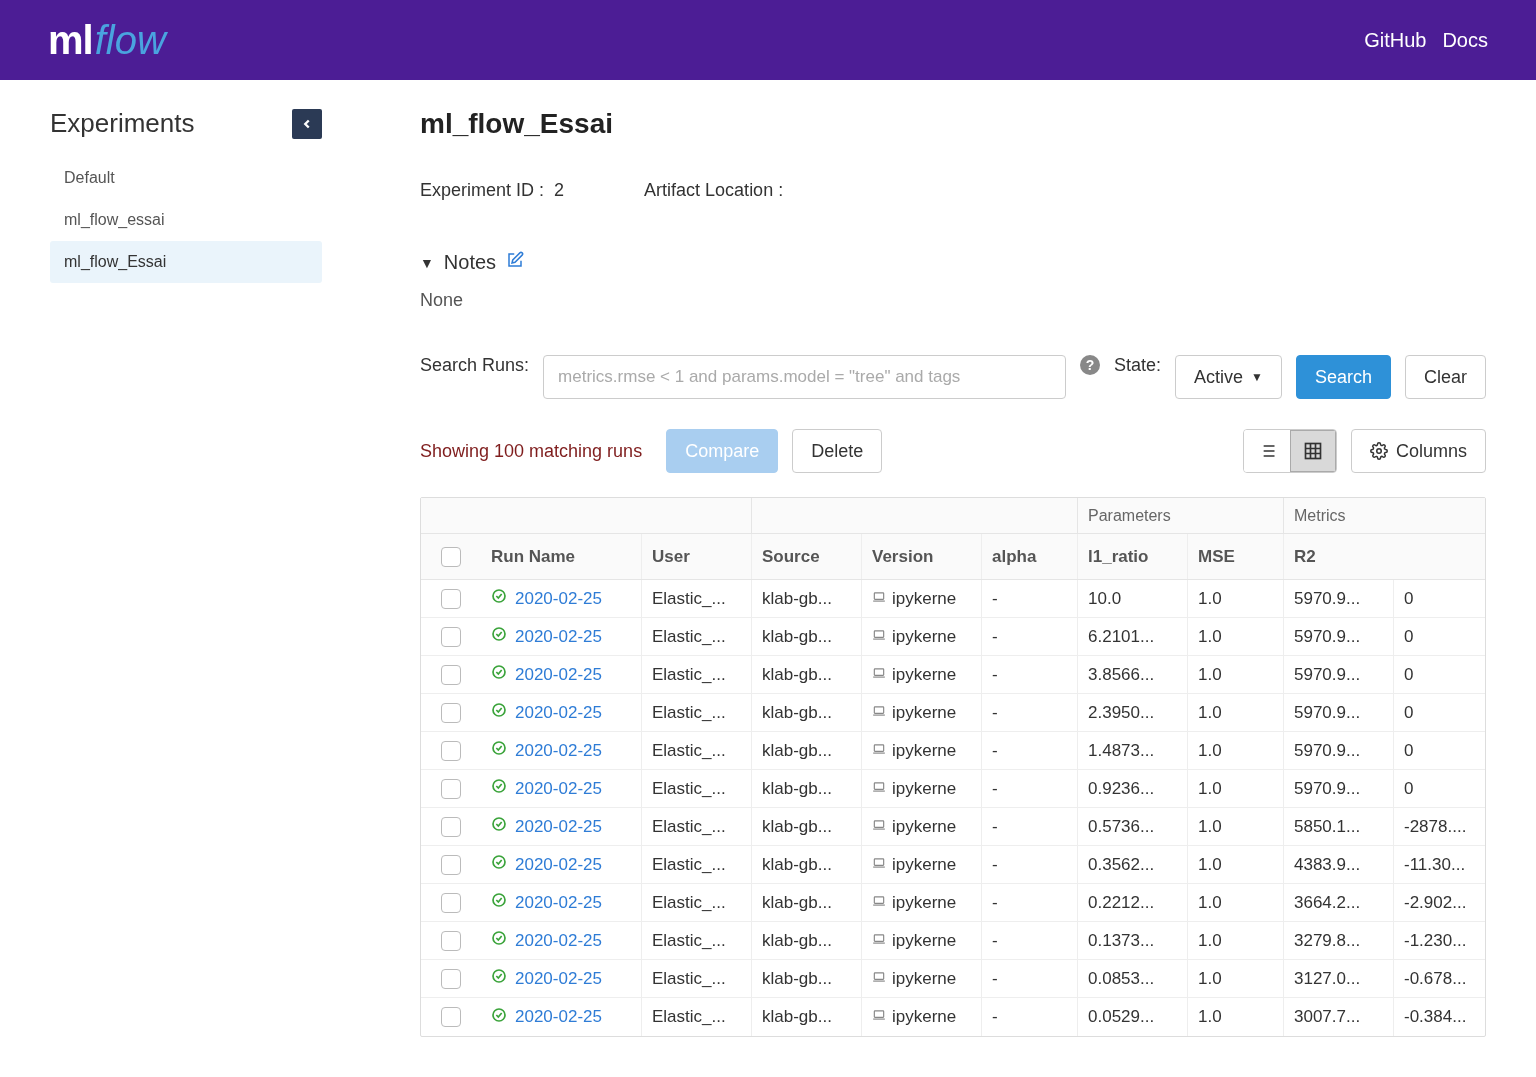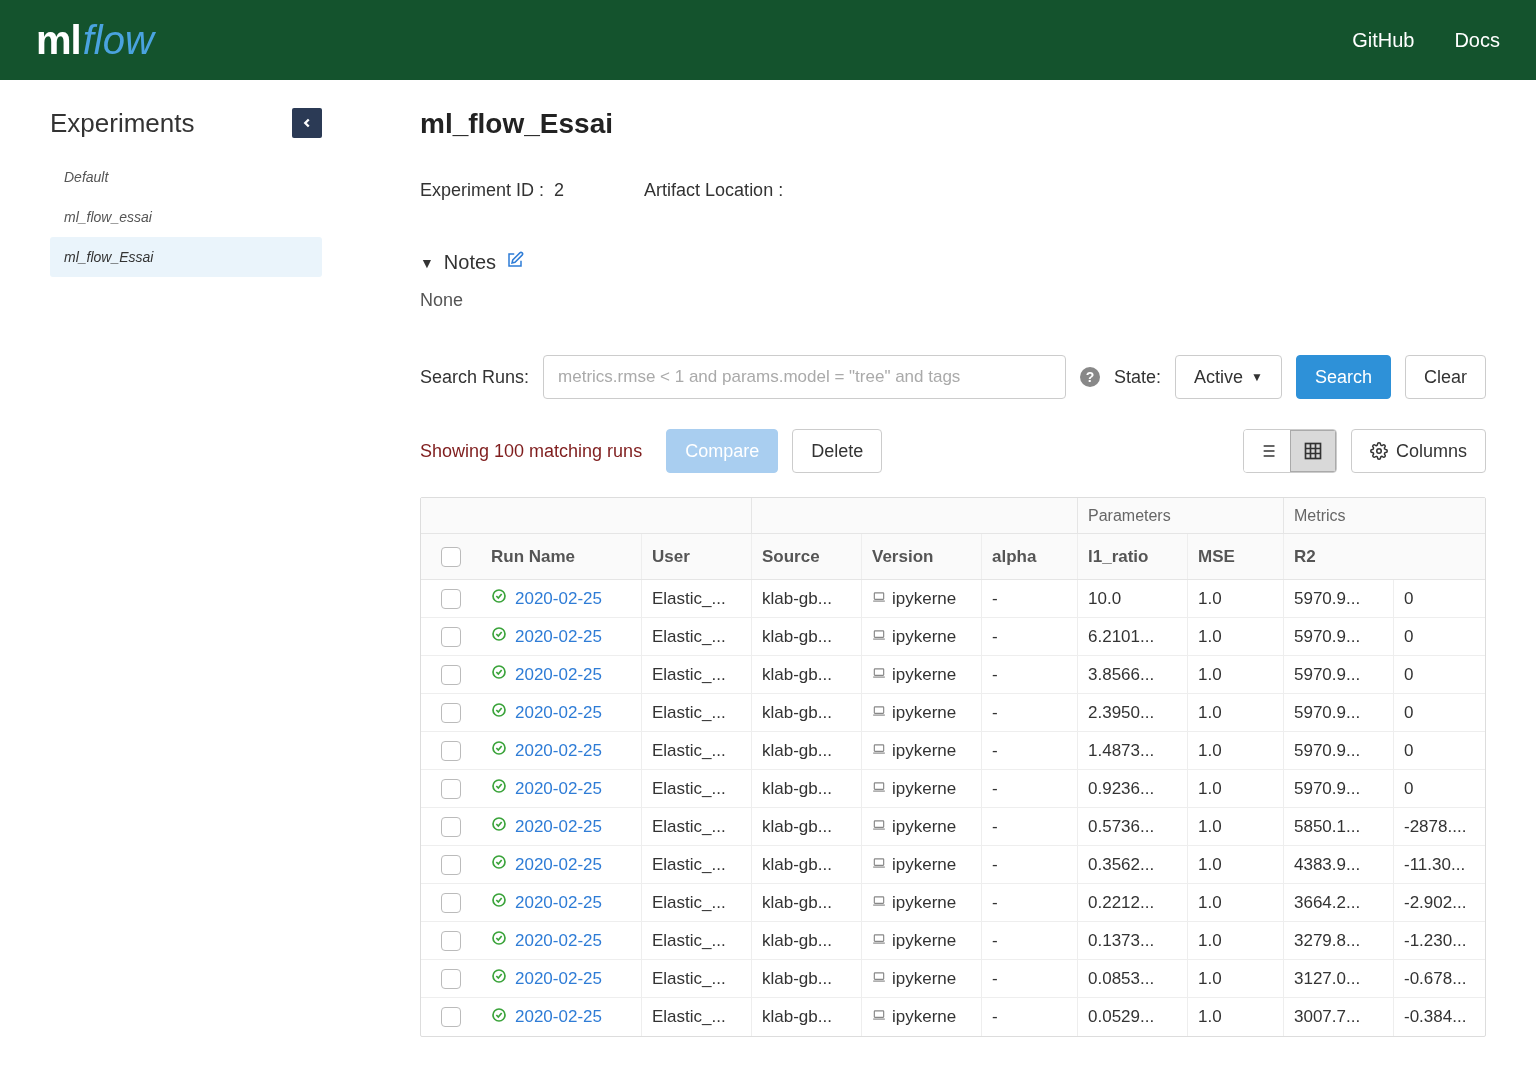--- a/index.html
+++ b/index.html
@@ -1,48 +1,48 @@
 <!DOCTYPE html>
 <html><head>
 <meta charset="utf-8">
 <style>
 * { box-sizing: border-box; margin: 0; padding: 0; }
 body { font-family: -apple-system, BlinkMacSystemFont, "Segoe UI", Helvetica, Arial, sans-serif; color: #333; background: #fff; width: 1536px; }
 
-.topbar { background: #14532d; height: 80px; display: flex; align-items: center; padding: 0 36px; justify-content: space-between; }
+.topbar { background: #4c1d95; height: 80px; display: flex; align-items: center; padding: 0 48px; justify-content: space-between; }
 .logo { display: flex; align-items: baseline; font-size: 40px; font-weight: 600; }
 .logo .ml { color: #fff; letter-spacing: -1px; }
 .logo .flow { color: #4aa3df; font-style: italic; font-weight: 400; margin-left: 2px; }
-.topnav { display: flex; gap: 40px; margin-left: 45px; }
+.topnav { display: flex; gap: 16px; margin-left: 45px; }
 .topnav a { color: #fff; text-decoration: none; font-size: 20px; }
 
 .container { display: flex; }
 .sidebar { width: 345px; padding: 28px 18px 28px 50px; }
-.sidebar-header { display: flex; align-items: flex-start; justify-content: space-between; margin-bottom: 18px; }
+.sidebar-header { display: flex; align-items: flex-end; justify-content: space-between; margin-bottom: 18px; }
 .sidebar-title { font-size: 26px; font-weight: 400; color: #333; }
 .collapse-btn { width: 30px; height: 30px; background: #2b3a55; color: #fff; display: flex; align-items: center; justify-content: center; cursor: pointer; border-radius: 2px; }
 .collapse-btn svg { width: 14px; height: 14px; }
-.exp-item { padding: 12px 14px; font-size: 14px; color: #555; cursor: pointer; border-radius: 3px; font-style: italic; }
+.exp-item { padding: 12px 14px; font-size: 16px; color: #555; cursor: pointer; border-radius: 3px; }
 .exp-item.active { background: #eaf4fb; color: #333; font-weight: 500; }
 
 .main { flex: 1; padding: 28px 50px 40px 80px; }
 .page-title { font-size: 28px; font-weight: 700; margin-bottom: 40px; color: #222; }
 .meta-row { display: flex; gap: 80px; margin-bottom: 44px; font-size: 18px; color: #333; }
 .meta-block { max-width: 620px; }
 .meta-block .lbl { margin-bottom: 6px; }
 .meta-block .val { color: #444; word-break: break-all; }
 
 .notes-row { display: flex; align-items: center; gap: 10px; font-size: 20px; margin-bottom: 16px; }
 .notes-caret { font-size: 14px; }
 .notes-title { font-weight: 500; }
 .edit-icon { color: #2e7cd6; }
 .edit-icon svg { width: 18px; height: 18px; }
 .notes-content { font-size: 18px; color: #555; margin-bottom: 44px; }
 
-.search-row { display: flex; align-items: center; gap: 14px; margin-bottom: 30px; font-size: 18px; flex-wrap: nowrap; }
+.search-row { display: flex; gap: 14px; margin-bottom: 30px; font-size: 18px; flex-wrap: nowrap; }
 .search-label { white-space: nowrap; }
 .search-input { flex: 1; min-width: 100px; height: 44px; border: 1px solid #ccc; border-radius: 4px; padding: 0 14px; font-size: 17px; color: #333; }
 .search-input::placeholder { color: #aaa; }
 .help-icon { width: 20px; height: 20px; border-radius: 50%; background: #888; color: #fff; display: inline-flex; align-items: center; justify-content: center; font-size: 14px; font-weight: 700; }
 .state-label { white-space: nowrap; }
 .dropdown-btn, .btn { height: 44px; border: 1px solid #ccc; border-radius: 4px; background: #fff; padding: 0 18px; font-size: 18px; cursor: pointer; display: inline-flex; align-items: center; gap: 8px; color: #333; }
 .dropdown-btn .caret { font-size: 12px; }
 .btn-primary { background: #2e91d8; border-color: #2e91d8; color: #fff; }
 
 .toolbar-row { display: flex; align-items: center; gap: 14px; margin-bottom: 24px; }

